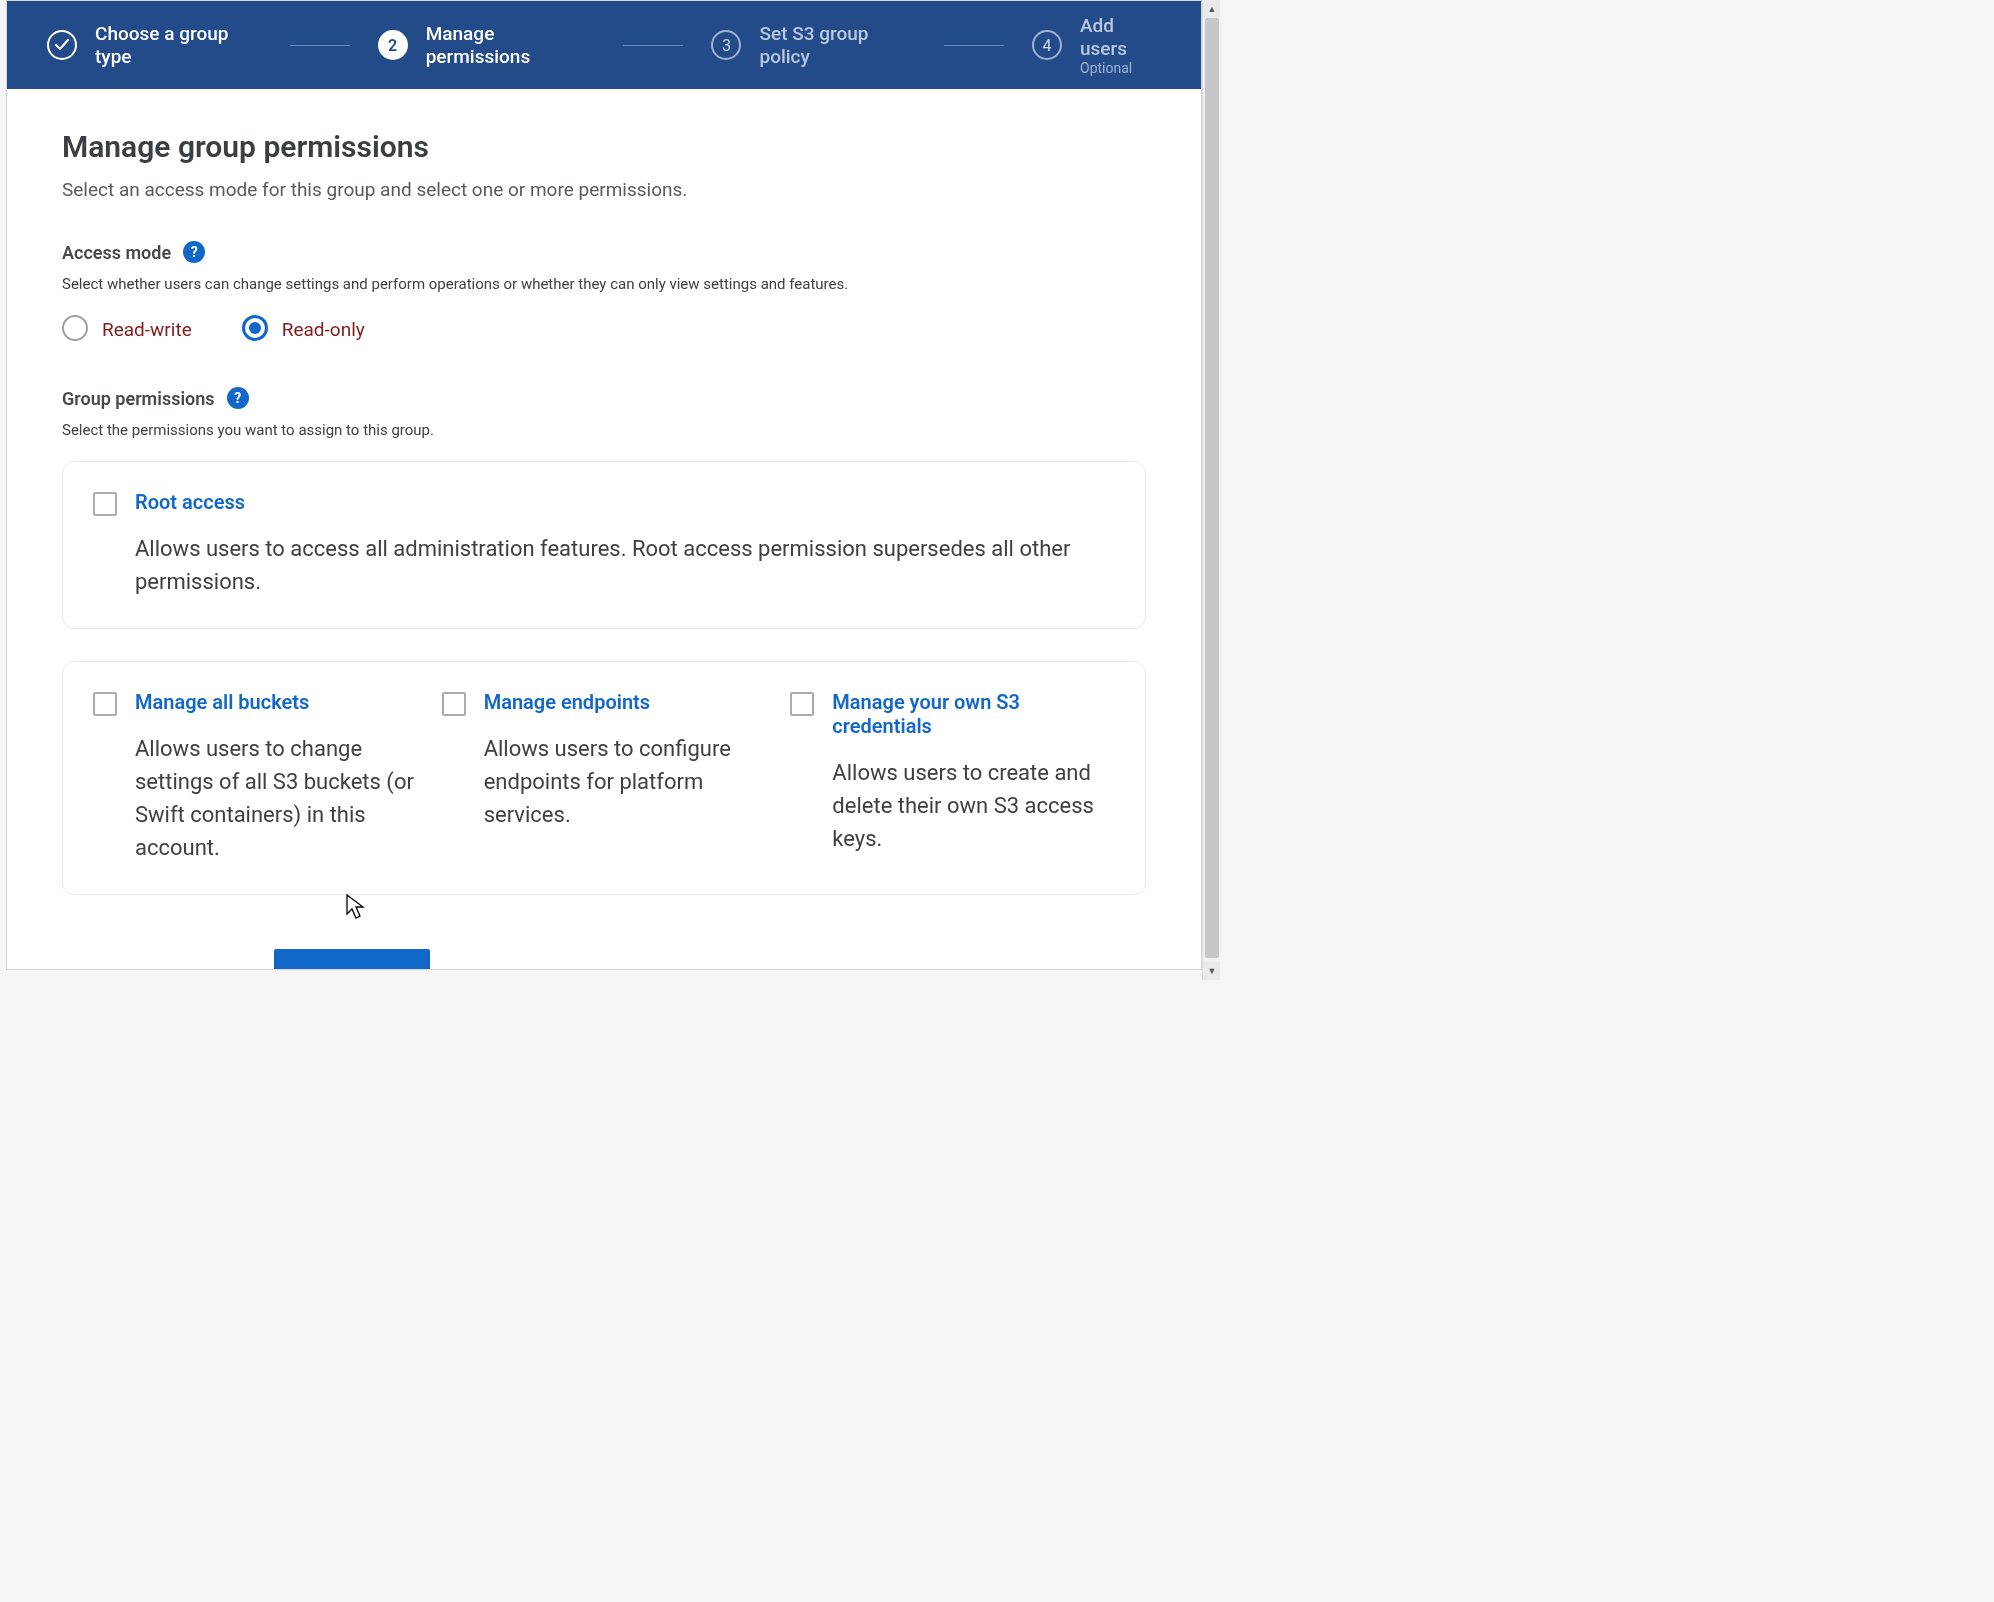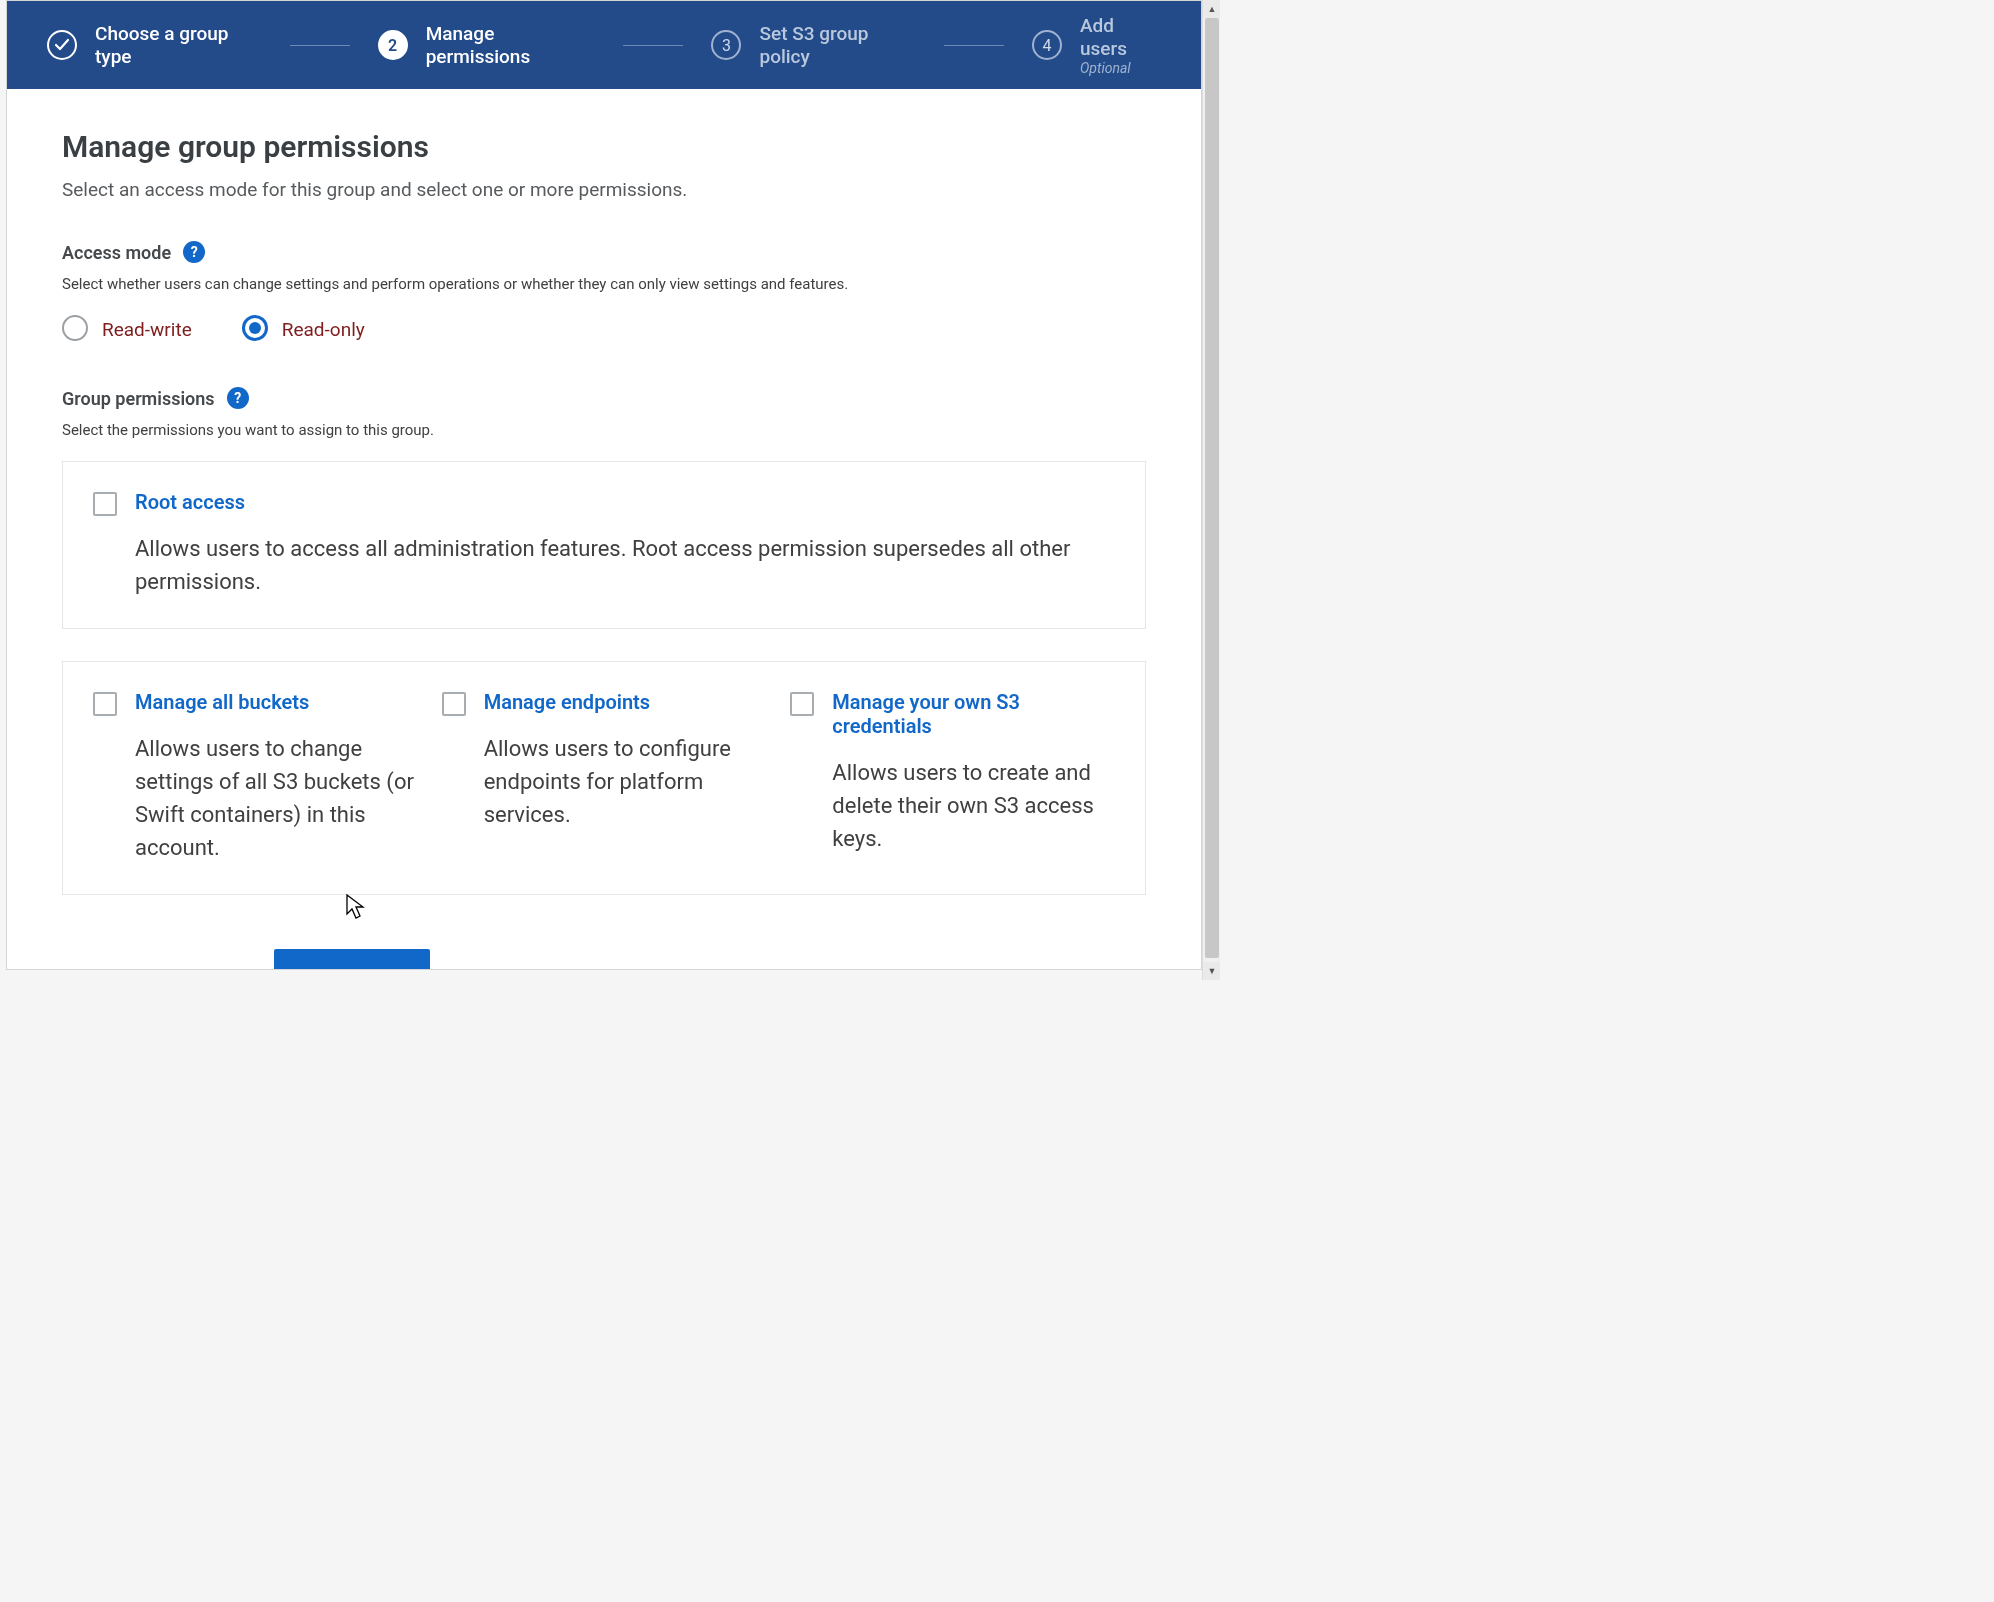--- a/index.html
+++ b/index.html
@@ -58,21 +58,20 @@
     font-size: 19px;
     font-weight: 500;
   }
   .step-label.active { color: #fff; }
   .step-label.dim { color: #b9c8dd; }
   .step-sub {
     display: block;
     font-size: 14px;
     color: #9fb3d1;
     font-weight: 400;
-    font-style: italic;
   }
   .step-group { display: flex; flex-direction: column; }
   .step-line {
     height: 1px;
     background: #6d8ab6;
     flex: 0 0 60px;
     width: 60px;
   }
   
   .content {
@@ -142,21 +141,21 @@
   .radio-circle.selected {
     border: 3px solid #1268c9;
   }
   .radio-dot {
     width: 12px; height: 12px; border-radius: 50%;
     background: #1268c9;
   }
   
   .perm-card {
     border: 1px solid #e4e6e8;
-    border-radius: 0;
+    border-radius: 12px;
     padding: 28px 30px 30px 30px;
     margin-bottom: 32px;
   }
   .perm-grid {
     display: flex;
     gap: 24px;
   }
   .perm-item {
     flex: 1;
     display: flex;

